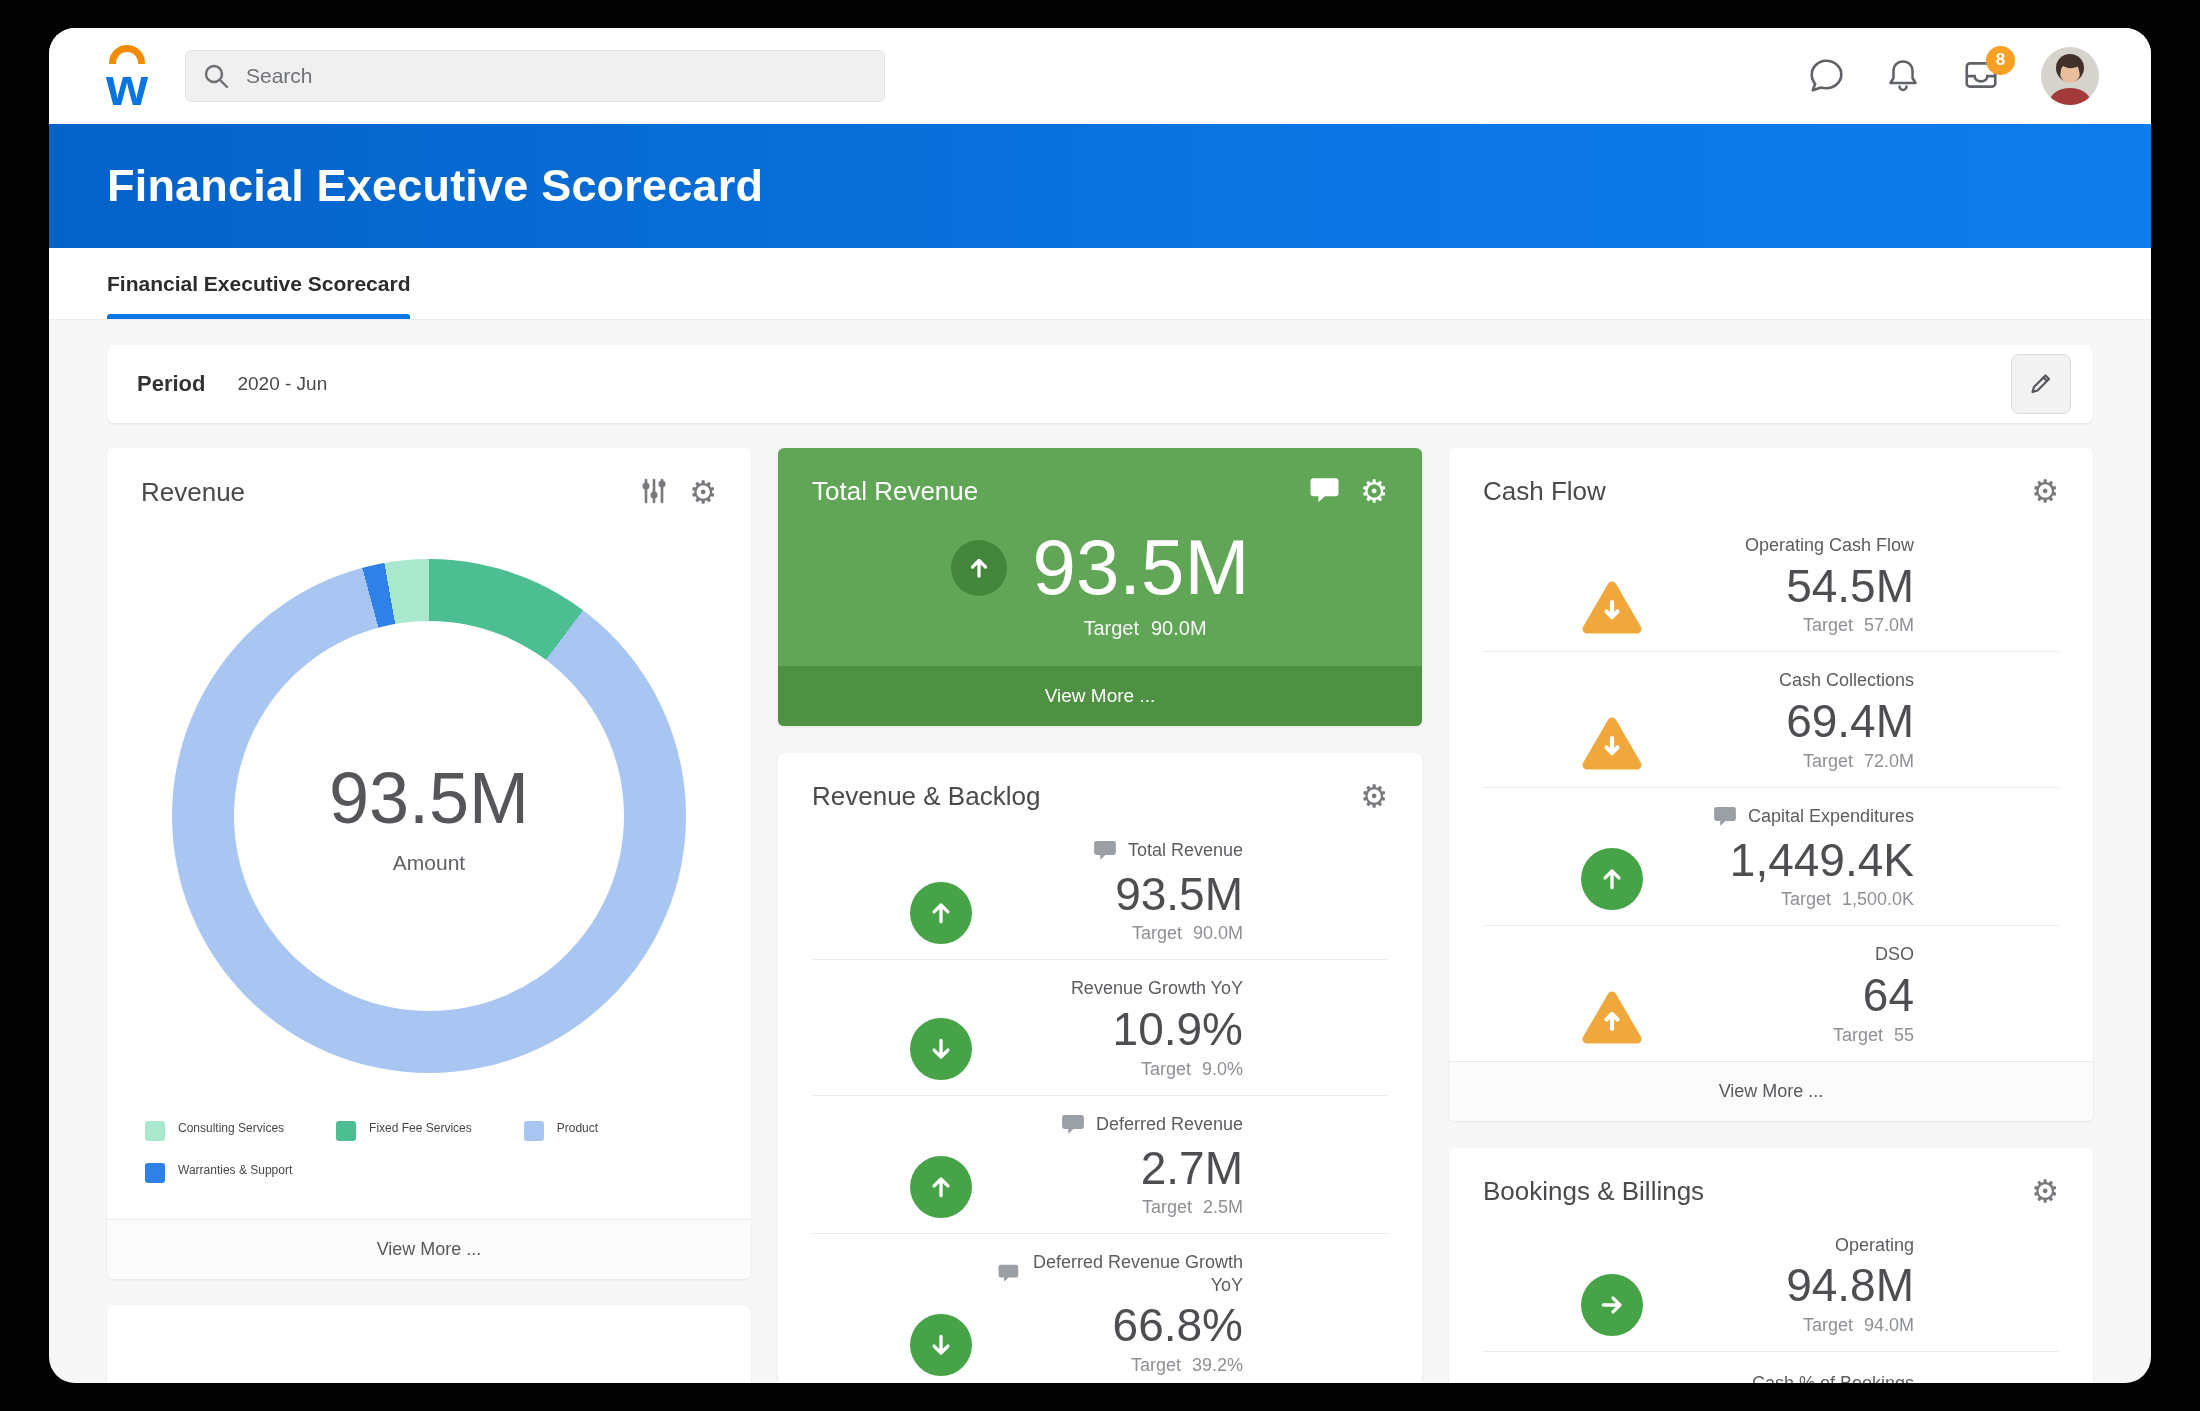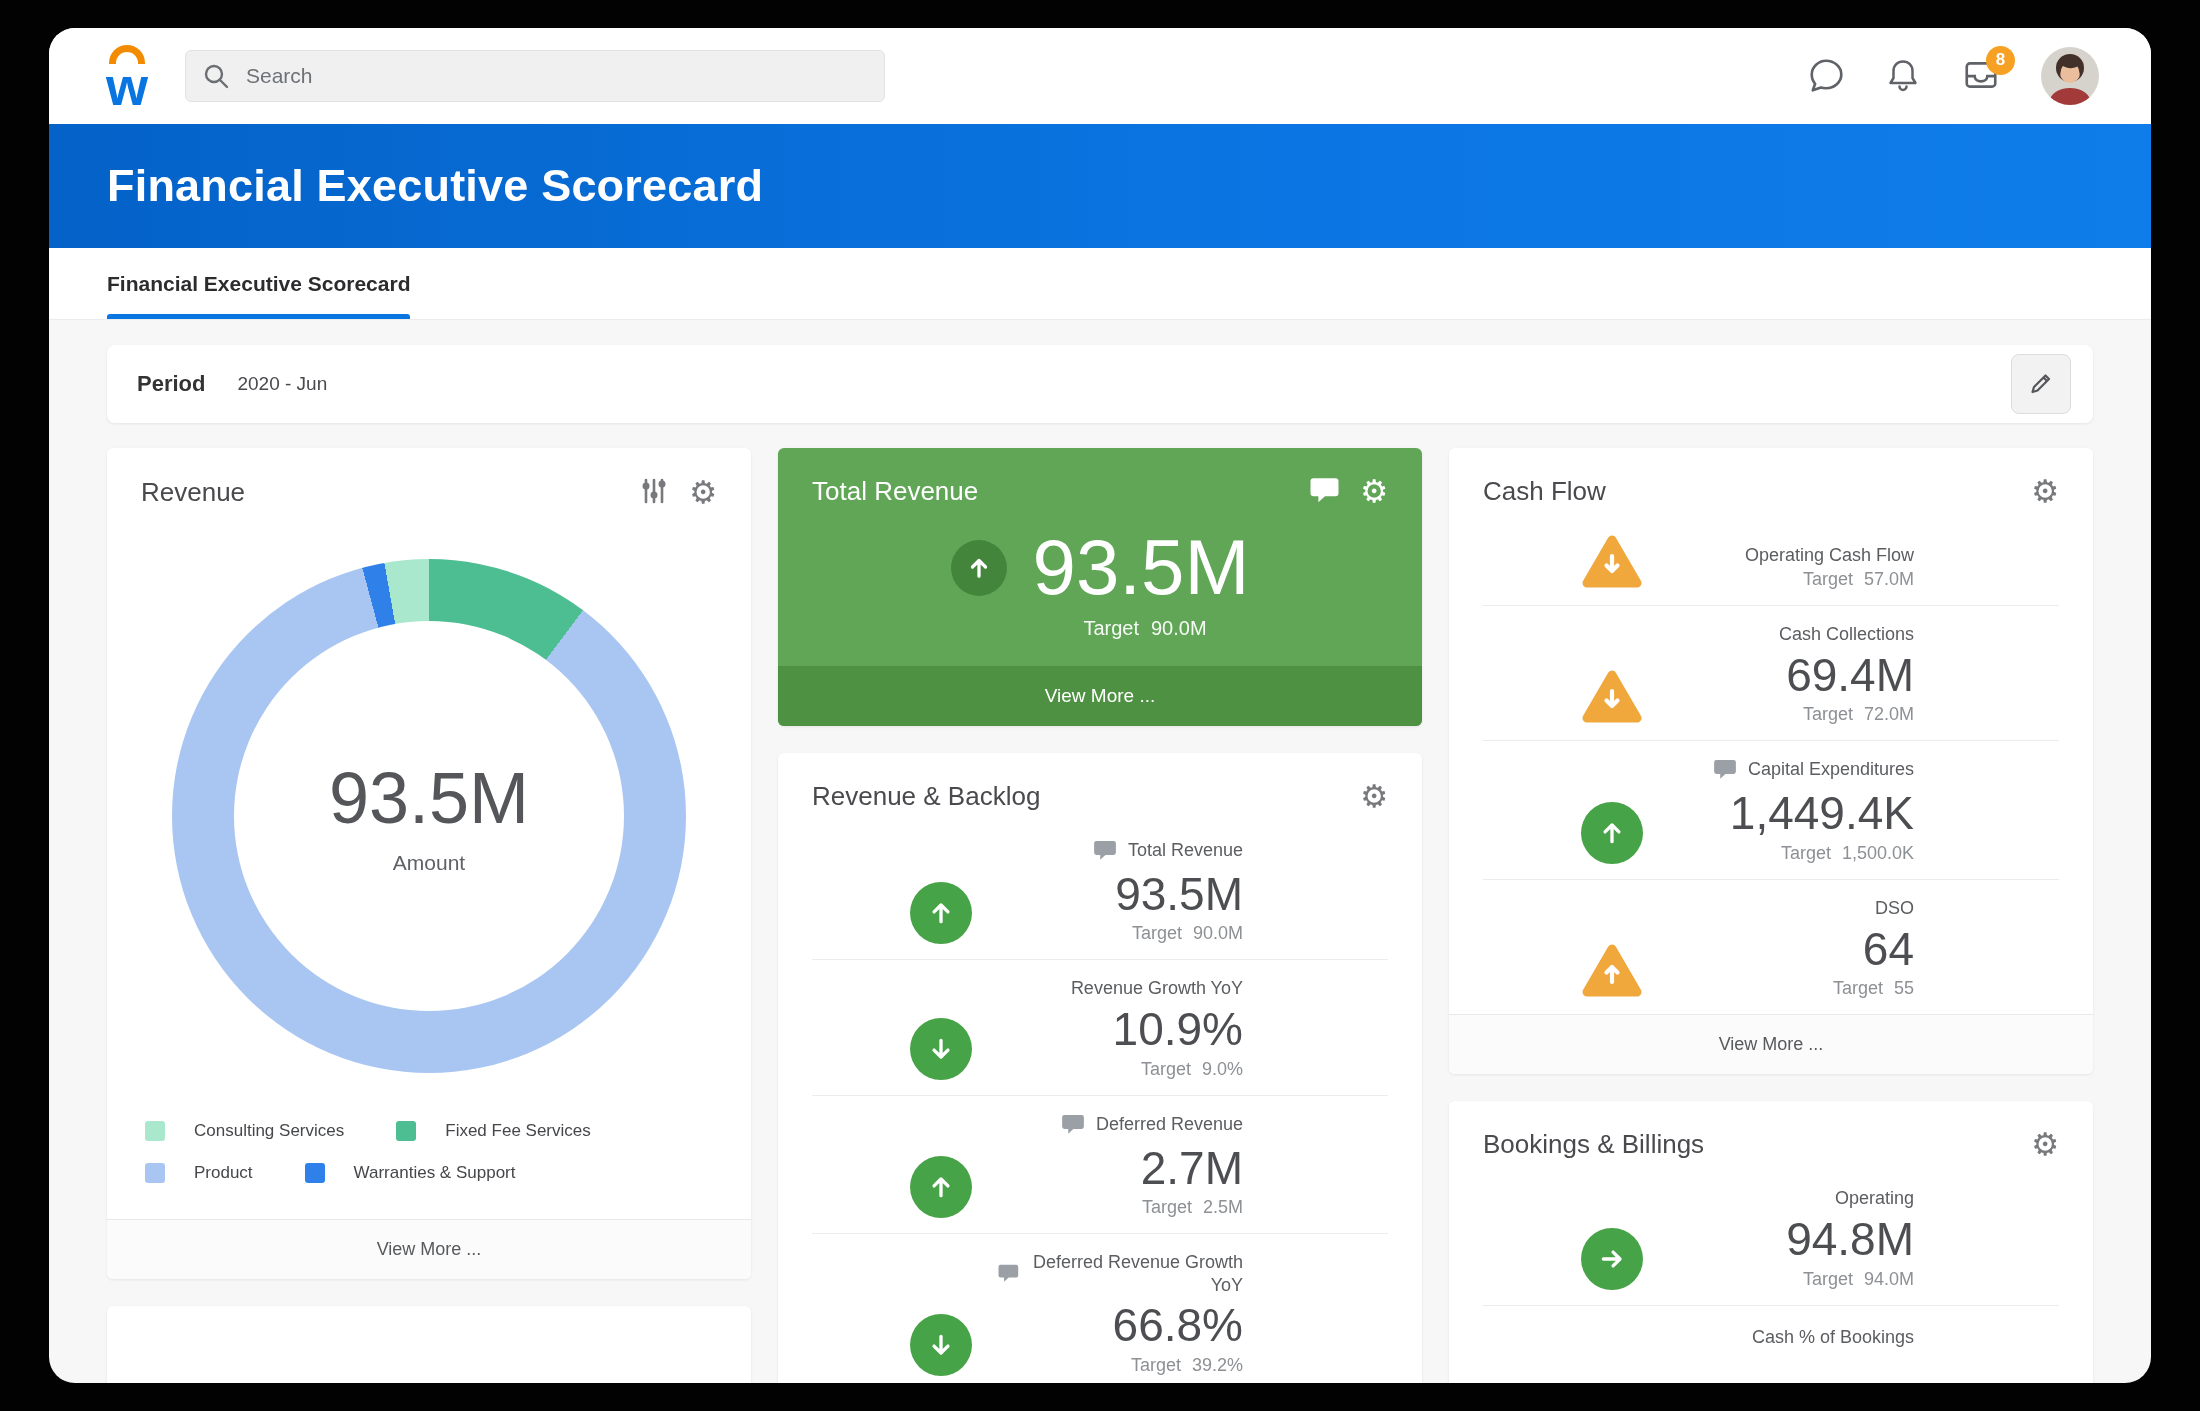--- a/index.html
+++ b/index.html
@@ -55,21 +55,21 @@
   .gear-white { color:#fff; }
 
   
   .donut-wrap { display:flex; justify-content:center; padding:40px 0 48px; }
   .donut { position:relative; width:514px; height:514px; border-radius:50%; }
   .donut-hole { position:absolute; inset:62px; background:#fff; border-radius:50%; display:flex; flex-direction:column;
                 align-items:center; justify-content:center; }
   .donut-value { font-size:72px; color:#55565a; }
   .donut-label { font-size:21px; color:#5f6166; margin-top:12px; }
   .legend { display:flex; flex-wrap:wrap; column-gap:52px; row-gap:22px; padding:0 38px 36px; }
-  .legend-item { display:flex; gap:29px; font-size:17px; color:#46474b; cursor:pointer; }
+  .legend-item { display:flex; gap:13px; font-size:12px; color:#46474b; cursor:pointer; }
   .swatch { width:20px; height:20px; border-radius:3px; flex:0 0 auto; }
   .card-footer { border-top:1px solid #e9e9ea; background:#fbfbfb; height:60px; display:flex; align-items:center;
                  justify-content:center; font-size:18px; color:#57595d; cursor:pointer; border-radius:0 0 6px 6px; }
 
   
   .kpi-green { background:#61a557; }
   .kpi-green .card-title { color:#fff; }
   .kpi-hero { display:flex; align-items:center; justify-content:center; gap:26px; padding-top:8px; }
   .kpi-hero-circle { width:56px; height:56px; border-radius:50%; background:#44853c; display:flex; align-items:center;
                      justify-content:center; flex:0 0 auto; }
@@ -380,20 +380,21 @@
               <span class="m-ico">
                 <svg width="62" height="56" viewBox="0 0 62 56">
                       <path d="M31 6 56 49H6z" fill="#f0a73c" stroke="#f0a73c" stroke-width="9" stroke-linejoin="round"></path>
                       <path d="M31 22v15M25.5 31.5 31 37l5.5-5.5" fill="none" stroke="#fff" stroke-width="4.2" stroke-linecap="round" stroke-linejoin="round"></path>
                     </svg>
               </span>
               <div class="m-text">
                 <div class="m-label">
                   <span>Operating Cash Flow</span>
                 </div>
+                <div class="m-value">54.5M</div>
                 <div class="m-target">
                   <span>Target</span>
                   <span>57.0M</span>
                 </div>
               </div>
             </div>
 
             <div class="metric-row">
               <span class="m-ico">
                 <svg width="62" height="56" viewBox="0 0 62 56">

